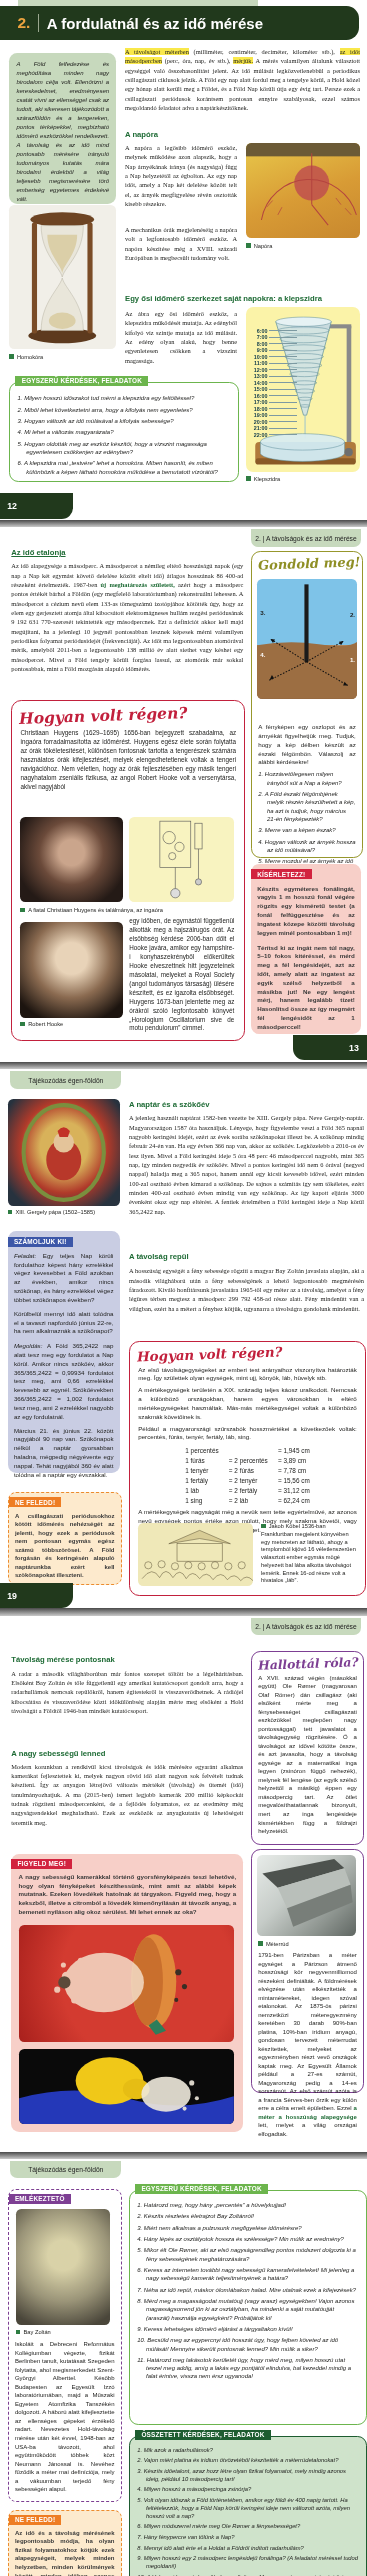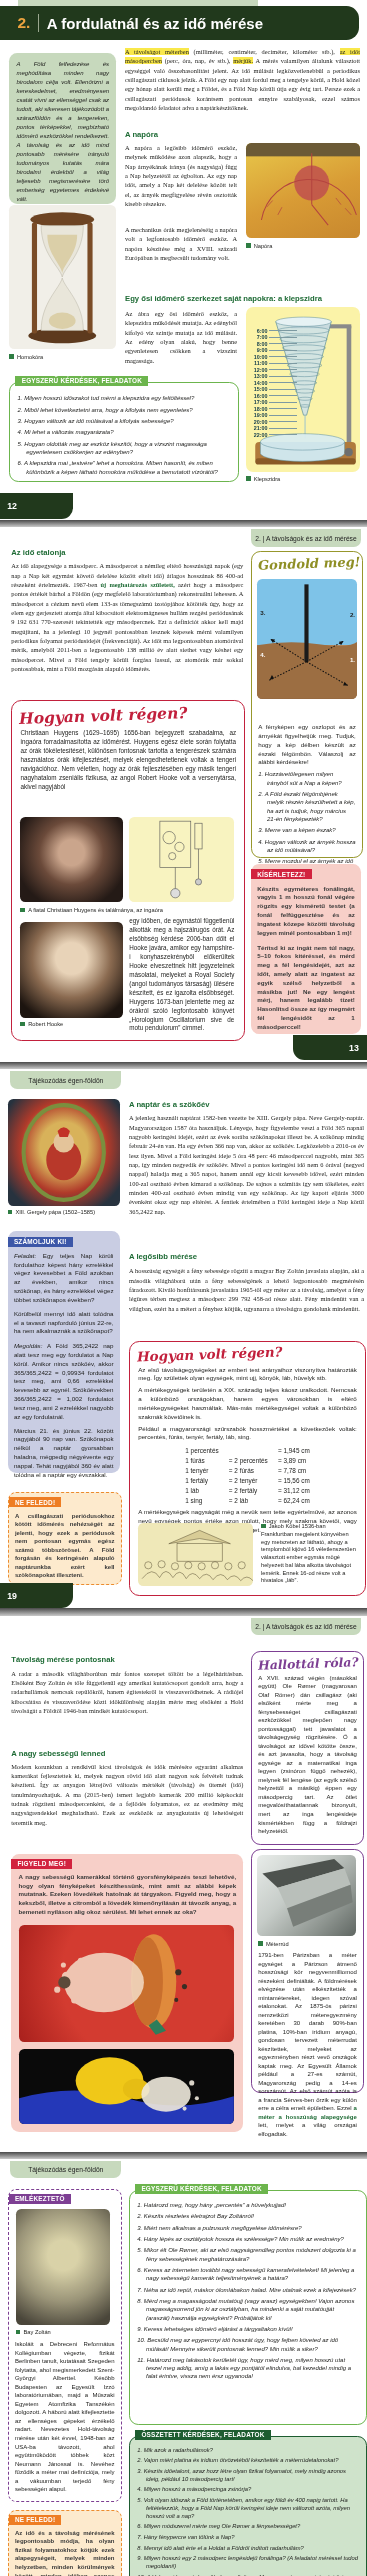--- a/index.html
+++ b/index.html
@@ -206,21 +206,21 @@
     </div>
 </div>
 
 <div class="pagebar"></div>
 
 <div class="page" style="height:535px">
   <div class="abs tab-top" style="left:251px;top:2.1px;width:110px;height:17.5px;">
       <span>2. | A távolságok és az idő mérése</span>
     </div>
 
-  <h3 class="abs green-head" style="left:11.3px;top:20.6px;">Az idő etalonja</h3>
+  <h3 class="abs green-head" style="left:11.3px;top:20.6px;text-decoration:underline;">Az idő etalonja</h3>
   <p class="abs body-txt" style="left:11.3px;top:34px;width:232px;margin:0;">
     <span>Az idő alapegysége a másodperc. A másodpercet a némileg eltérő hosszúságú napok (egy nap a Nap két egymást követő delelése között eltelt idő) átlagos hosszának 86 400-ad részeként értelmezték. 1967-ben </span><span class="gb">új meghatározás született,</span><span> azért hogy a másodperc pontos értékét bárhol a Földön (egy megfelelő laboratóriumban) rekonstruálni lehessen. A másodpercet a cézium nevű elem 133-as tömegszámú izotópjához kötötték úgy, hogy az elem egy gerjesztett atomja által kibocsátott elektromágneses hullám rezgési periódusának 9 192 631 770-szeresét tekintették egy másodpercnek. Ezt a definíciót akkor kell majd megújítani, ha a jelenlegi 10 jegynél pontosabban lesznek képesek mérni valamilyen periodikus folyamat periódusidejét (frekvenciáját). Az időt ma legpontosabban atomórával mérik, amelyből 2011-ben a legpontosabb 138 millió év alatt siethet vagy késhet egy másodpercet. Mivel a Föld tengely körüli forgása lassul, az atomórák már sokkal pontosabbak, mint a Föld mozgásán alapuló időmérés.</span>
   </p>
 
   <div class="abs" style="left:11.3px;top:173px;width:232px;height:339px;border:1.5px solid #c2203c;border-radius:10.3px;background:#fff;">
     <span class="script-title" style="color:#c2203c;font-size:15.5px;margin:5.2px 0 0 7.2px;">Hogyan volt régen?</span>
     <p class="box-note" style="margin:4.1px 8.2px 0 8.2px;font-size:6.3px;">Christiaan Huygens (1629–1695) 1656-ban bejegyzett szabadalma, az ingaóra forradalmasította az időmérést. Huygens egész élete során folytatta az órák tökéletesítését, különösen fontosnak tartotta a tengerészek számára használatos órák kifejlesztését, melyek elengedhetetlenek voltak a tengeri navigációhoz. Nem véletlen, hogy az órák fejlesztésében egy másik tengeri nagyhatalom zseniális fizikusa, az angol Robert Hooke volt a versenytársa, akivel nagyjából</p>
     <div class="abs photo" style="left:8.2px;top:116px;width:103px;height:85px;background:radial-gradient(circle at 50% 42%,#caa58c 0 18%,#6b4a3a 45%,#241a16 80%);"></div>
     <div class="abs photo" style="left:117px;top:116px;width:105px;height:85px;background:#f8f3c0;">
       <svg width="105" height="85" viewBox="0 0 204 165">
@@ -310,21 +310,21 @@
   <p class="abs body-txt" style="left:129px;top:44px;width:235px;margin:0;">A jelenleg használt naptárat 1582-ben vezette be XIII. Gergely pápa. Neve Gergely-naptár. Magyarországon 1587 óta használjuk. Lényege, hogy figyelembe veszi a Föld 365 napnál nagyobb keringési idejét, ezért az évek sorába szökőnapokat illeszt be. A szökőnap mindig február 24-én van.  Ha egy évben 366 nap van, akkor az szökőév. Legközelebb a 2016-os év lesz ilyen. Mivel a Föld keringési ideje 5 óra 48 perc 46 másodperccel nagyobb, mint 365 nap, így minden negyedik év szökőév. Mivel a pontos keringési idő nem 6 órával (negyed nappal) haladja meg a 365 napot, hanem annál egy kicsit kevesebb idővel, ezért minden 100-zal osztható évben kimarad a szökőnap. De sajnos a számítás így sem tökéletes, ezért minden 400-zal osztható évben mindig van egy szökőnap. Az így kapott eljárás 3000 évenként okoz egy nap eltérést. A fentiek értelmében a Föld keringési ideje a Nap körül 365,2422 nap.</p>
 
   <div class="abs" style="left:7.7px;top:162px;width:112px;height:242px;background:#c9cde3;border-radius:8.2px;">
     <span class="chip" style="background:#3c57a8;margin:5.2px 0 0 0;">SZÁMOLJUK KI!</span>
     <p class="box-note" style="margin:5.2px 6.2px 0 6.2px;"><i>Feladat:</i> <span>Egy teljes Nap körüli fordulathoz képest hány ezrelékkel végez kevesebbet a Föld azokban az években, amikor nincs szökőnap, és hány ezrelékkel végez többet szökőnapos években?</span></p>
     <p class="box-note" style="margin:5.2px 6.2px 0 6.2px;">Körülbelül mennyi idő alatt tolódna el a tavaszi napforduló június 22-re, ha nem alkalmaznák a szökőnapot?</p>
     <p class="box-note" style="margin:6.2px 6.2px 0 6.2px;"><i>Megoldás:</i> <span>A Föld 365,2422 nap alatt tesz meg egy fordulatot a Nap körül. Amikor nincs szökőév, akkor 365/365,2422 = 0,99934 fordulatot tesz meg, ami 0,66 ezrelékkel kevesebb az egynél. Szökőévekben 366/365,2422 = 1,002 fordulatot tesz meg, ami 2 ezrelékkel nagyobb az egy fordulatnál.</span></p>
     <p class="box-note" style="margin:5.2px 6.2px 0 6.2px;">Március 21. és június 22. között nagyjából 90 nap van. Szökőnapok nélkül a naptár gyorsabban haladna, mégpedig négyévente egy nappal. Tehát nagyjából 360 év alatt tolódna el a naptár egy évszakkal.</p>
   </div>
 
-  <h3 class="abs green-head" style="left:129px;top:183px;">A legősibb mérése</h3>
+  <h3 class="abs green-head" style="left:129px;top:183px;">A távolság repül</h3>
   <p class="abs body-txt" style="left:129px;top:197px;width:235px;margin:0;">A hosszúság egységét a fény sebessége rögzíti a magyar Bay Zoltán javaslata alapján, aki a második világháború után a fény sebességének a lehető legpontosabb megmérésén fáradozott. Kiváló honfitársunk javaslatára 1965-től egy méter az a távolság, amelyet a fény légüres térben megtesz a másodperc 299 792 458-ad része alatt. Fény mindenütt van a világban, ezért ha a métert a fényhez kötjük, ugyanarra a távolságra gondolunk mindenütt.</p>
 
   <div class="abs" style="left:129px;top:272px;width:235px;height:253px;border:1.5px solid #c2203c;border-radius:10.3px;background:#fff;">
     <span class="script-title" style="color:#c2203c;font-size:13.4px;margin:4.1px 0 0 7.2px;">Hogyan volt régen?</span>
     <p class="box-note" style="margin:3.1px 8.2px 0 8.2px;">Az első távolságegységeket az emberi test arányaihoz viszonyítva határozták meg. Így születtek olyan egységek, mint ujj, könyök, láb, hüvelyk stb.</p>
     <p class="box-note" style="margin:3.1px 8.2px 0 8.2px;">A mértékegységek területén a XIX. századig teljes káosz uralkodott. Nemcsak a különböző országokban, hanem egyes városokban is eltérő mértékegységeket használtak. Más-más mértékegységei voltak a különböző szakmák követőinek is.</p>
     <p class="box-note" style="margin:3.1px 8.2px 0 8.2px;">Például a magyarországi szűrszabók hosszmértékei a következőek voltak: percentés, fúrás, tenyér, fertály, láb, sing.</p>
     <table class="tbl sans" style="margin:2.1px auto 0 auto;">
       <tbody>
           <tr>

